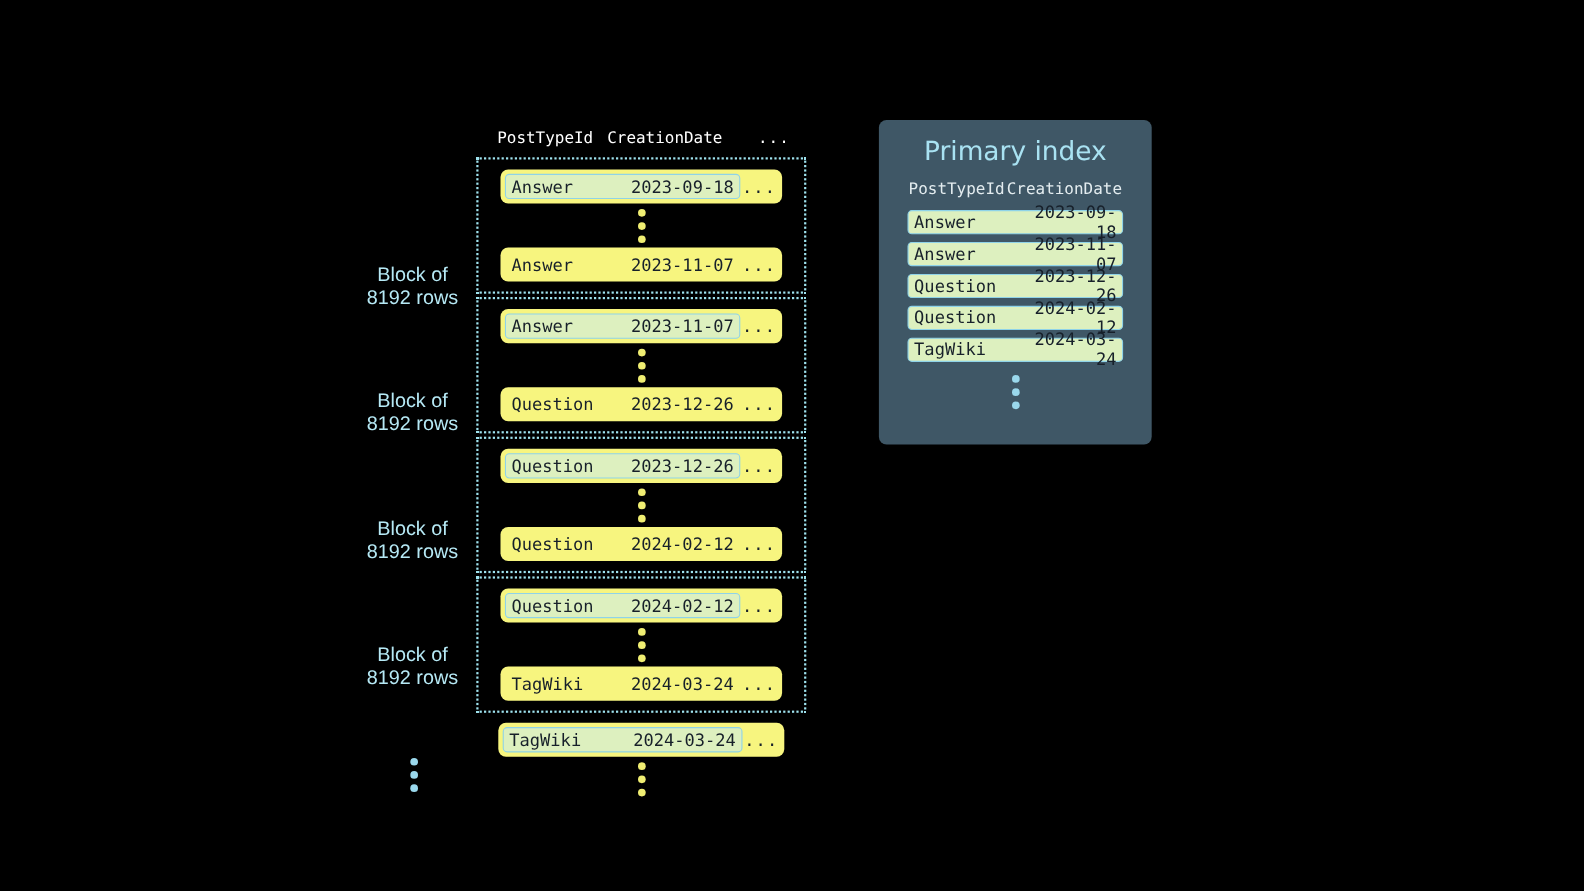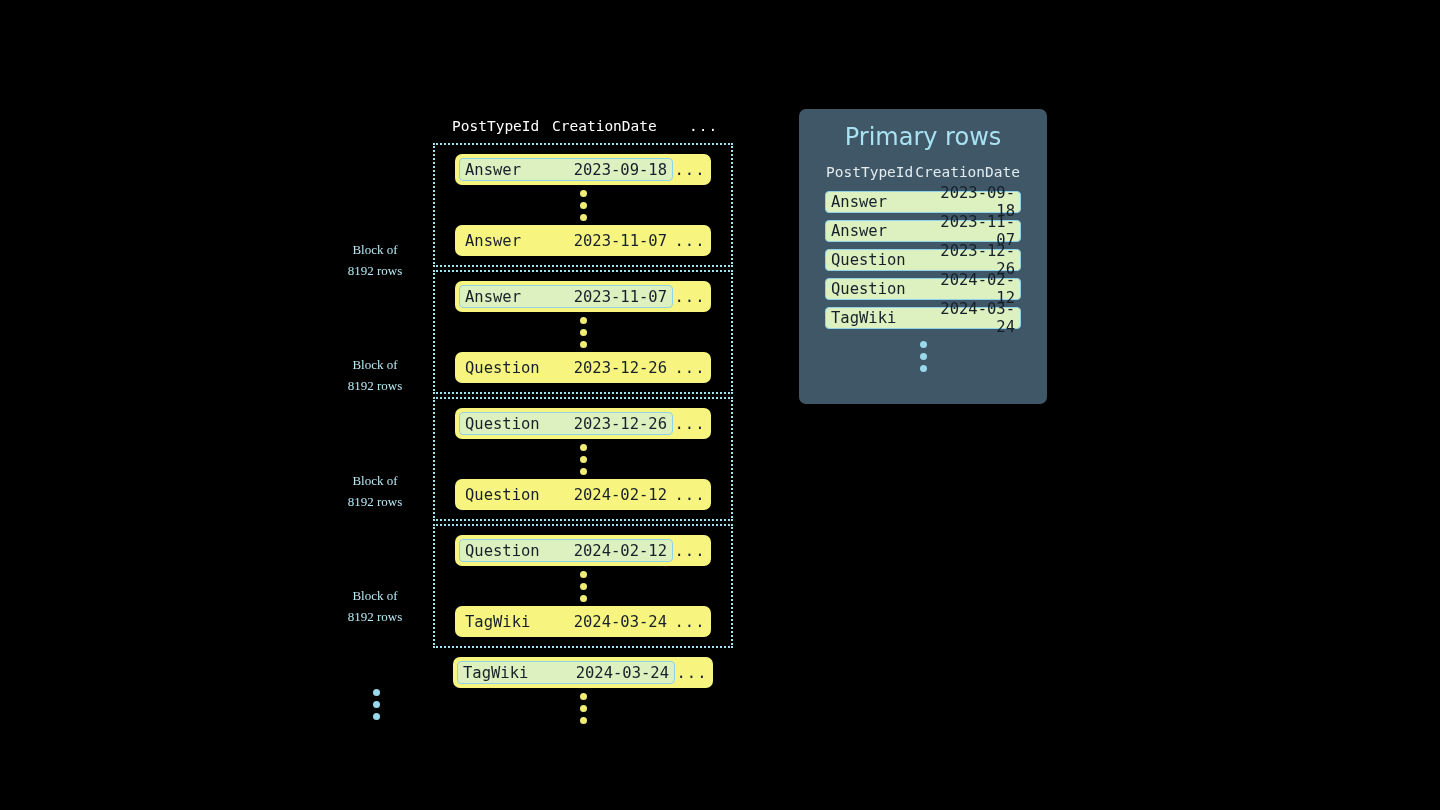--- a/index.html
+++ b/index.html
@@ -103,22 +103,22 @@
   .gapdots.cyan i { background: #9ad8ec; }
 
   .tail-row { margin-top: 9px; }
 
   
   .block-label {
     position: absolute;
     width: 150px;
     text-align: center;
     color: #b6e9f5;
-    font-family: Liberation Serif, serif;
-    font-size: 13px;
+    font-family: Liberation Sans, sans-serif;
+    font-size: 18px;
     line-height: 21px;
     left: 300px;
   }
 
   #left-dots {
     position: absolute;
     left: 360px;
     top: 682px;
     width: 32px;
     height: 44px;
@@ -308,21 +308,21 @@
   <div>8192 rows</div>
 </div>
 
 <div id="left-dots" class="gapdots cyan">
   <i></i>
     <i></i>
     <i></i>
 </div>
 
 <div id="primary-index">
-  <div id="index-title">Primary rows</div>
+  <div id="index-title">Primary index</div>
 
   <div id="index-head">
     <span class="ih-type">PostTypeId</span>
     <span class="ih-date">CreationDate</span>
   </div>
 
   <div class="idx-row">
     <span class="ptype">Answer</span>
     <span class="pdate">2023-09-18</span>
   </div>

